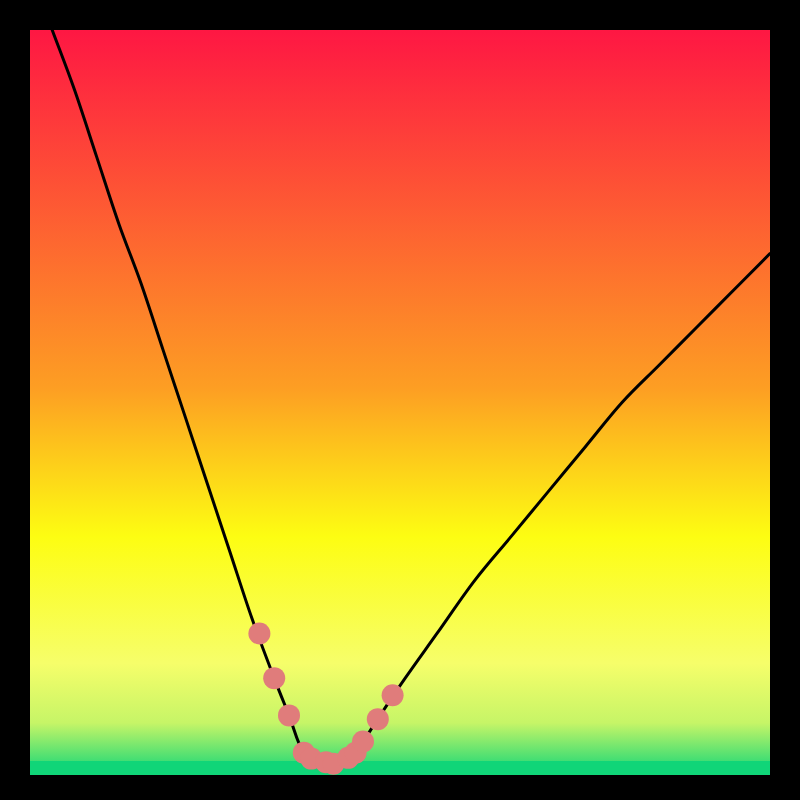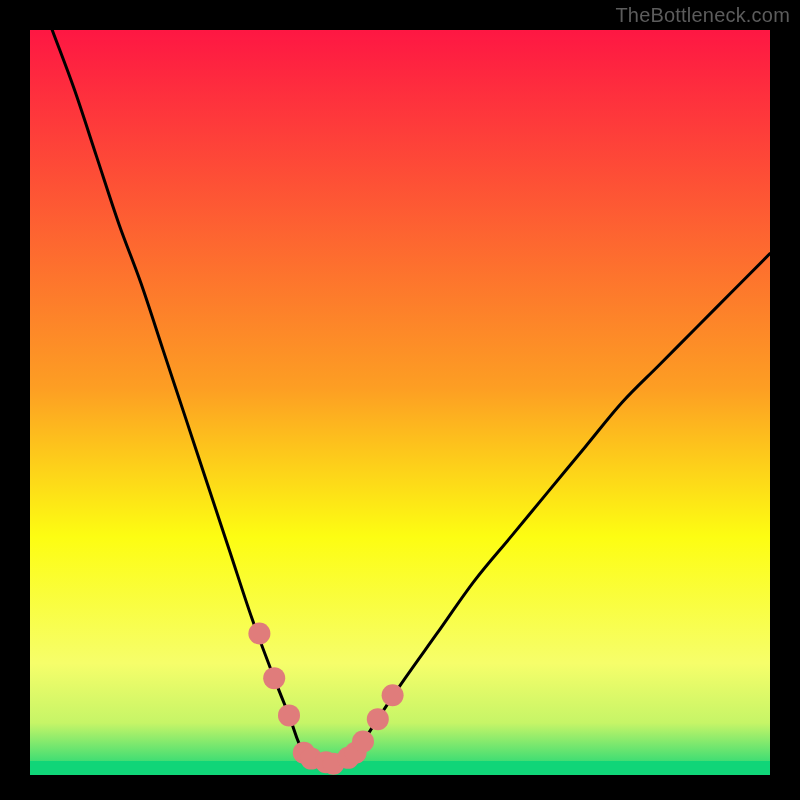--- a/index.html
+++ b/index.html
@@ -69,14 +69,13 @@
       </g>
     <g id="markers-right-g">
         <circle cx="348.2" cy="757.865" r="11" fill="#e07c7b"></circle>
         <circle cx="355.6" cy="752.65" r="11" fill="#e07c7b"></circle>
         <circle cx="363" cy="741.475" r="11" fill="#e07c7b"></circle>
         <circle cx="377.79999999999995" cy="719.125" r="11" fill="#e07c7b"></circle>
         <circle cx="392.59999999999997" cy="695.285" r="11" fill="#e07c7b"></circle>
       </g>
   </svg>
 
-  <div class="watermark">TheBottleneck.com</div>
 </div>
 
 </body></html>

